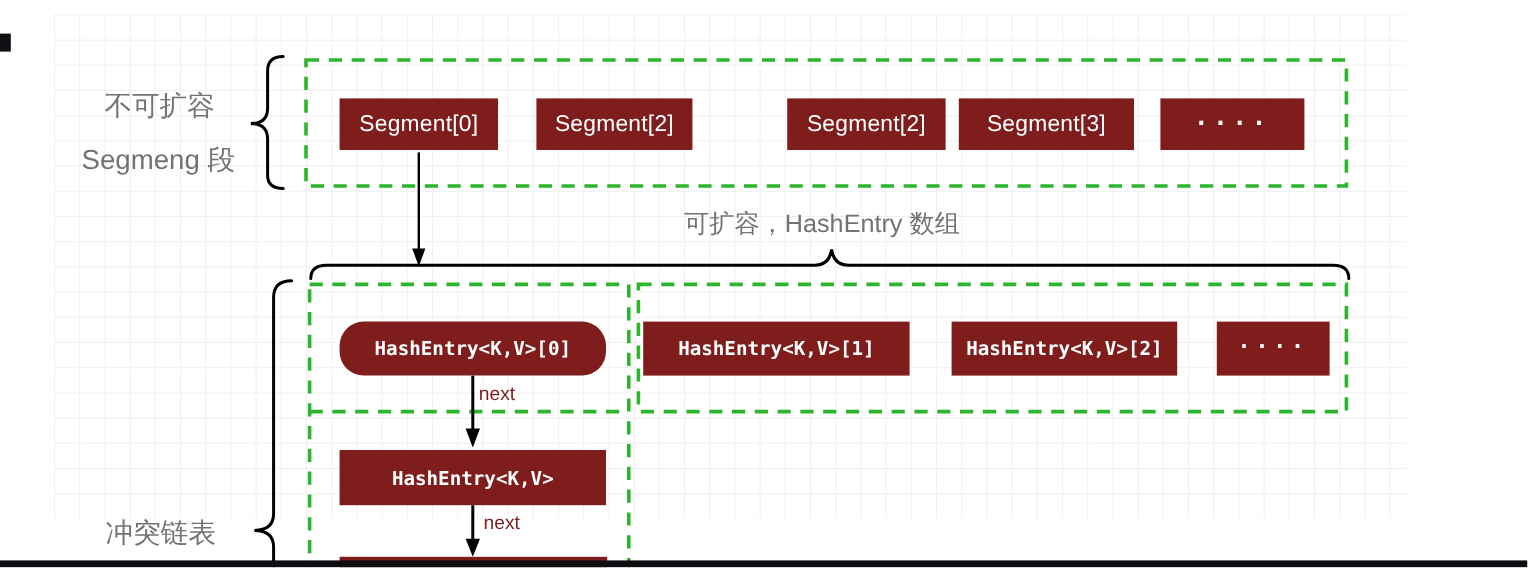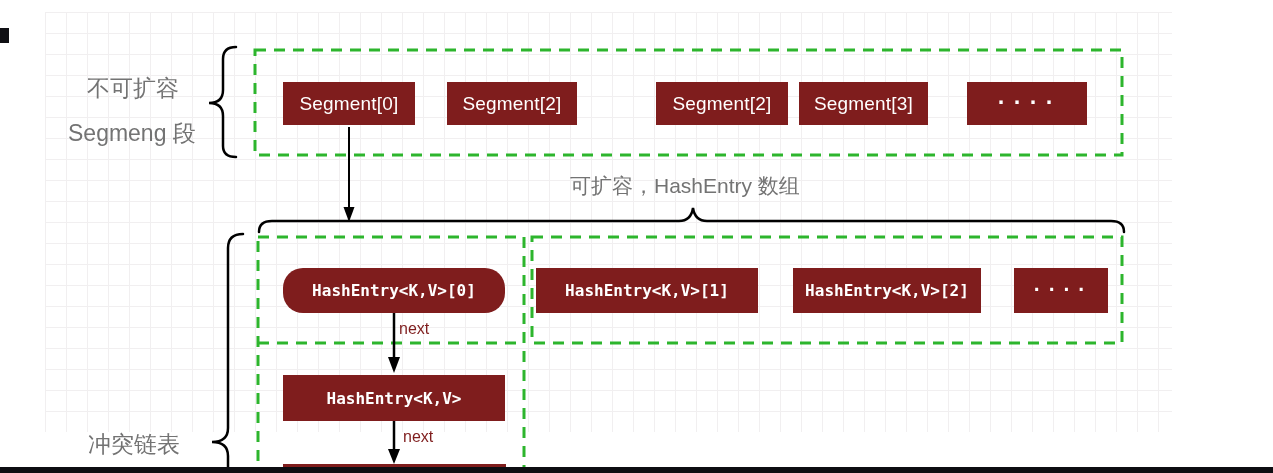--- a/index.html
+++ b/index.html
@@ -57,21 +57,21 @@
     <path d="M 236 47 Q 223 47 223 59 L 223 90 Q 223 103 209 103 Q 223 103 223 116 L 223 146 Q 223 157 236 157" fill="none" stroke="#000" stroke-width="2.5" stroke-linecap="round"></path>
 
     <path d="M 259 232 Q 259 221 272 221 L 679 221 Q 691 221 693 208 Q 695 221 707 221 L 1111 221 Q 1124 221 1124 232" fill="none" stroke="#000" stroke-width="2.5" stroke-linecap="round"></path>
 
     <path d="M 243 234 Q 228 234 228 248 L 228 428 Q 228 442 212 442 Q 228 442 228 456 L 228 476" fill="none" stroke="#000" stroke-width="2.5" stroke-linecap="round"></path>
   </svg>
 
   <div class="gbox seg" style="left:283px;width:132px;">Segment[0]</div>
   <div class="gbox seg" style="left:447px;width:130px;">Segment[2]</div>
   <div class="gbox seg" style="left:615px;width:132px;margin-left:41px;">Segment[2]</div>
-  <div class="gbox seg" style="left:799px;width:129px;">Segment[3]</div>
+  <div class="gbox seg" style="left:799px;width:146px;">Segment[3]</div>
   <div class="gbox seg dots" style="left:967px;width:120px;">
     <span>....</span>
   </div>
 
   <div class="gbox he" style="left:283px;width:222px;border-radius:20px;">HashEntry&lt;K,V&gt;[0]</div>
   <div class="gbox he" style="left:536px;width:222px;">HashEntry&lt;K,V&gt;[1]</div>
   <div class="gbox he" style="left:793px;width:188px;">HashEntry&lt;K,V&gt;[2]</div>
   <div class="gbox he dots" style="left:1014px;width:94px;font-size:18px;">
     <span>....</span>
   </div>

